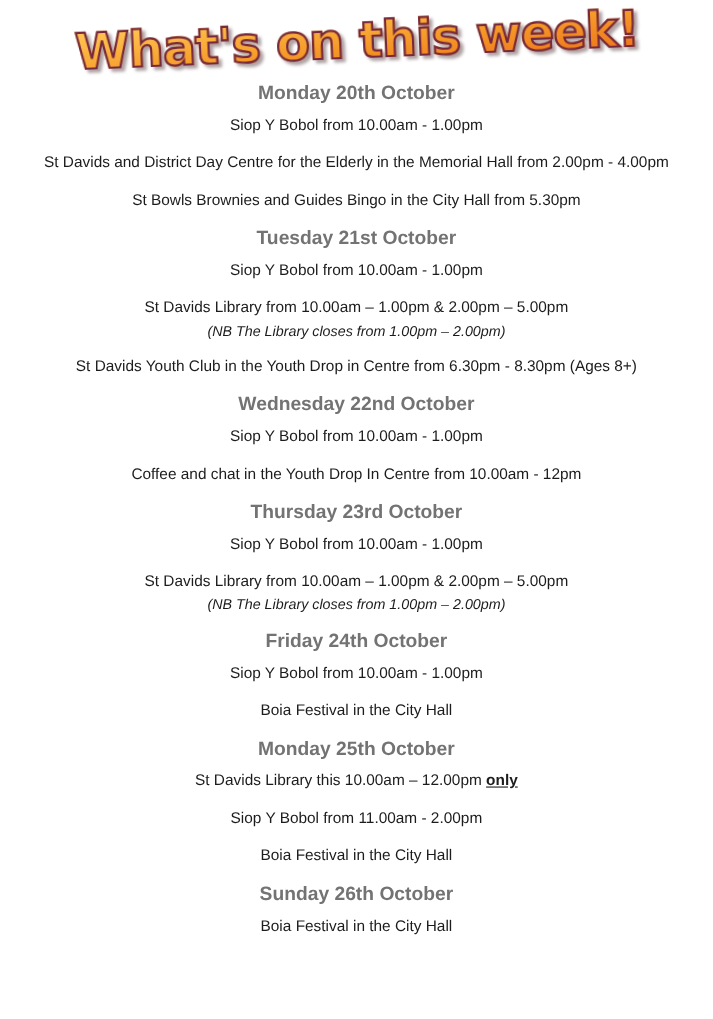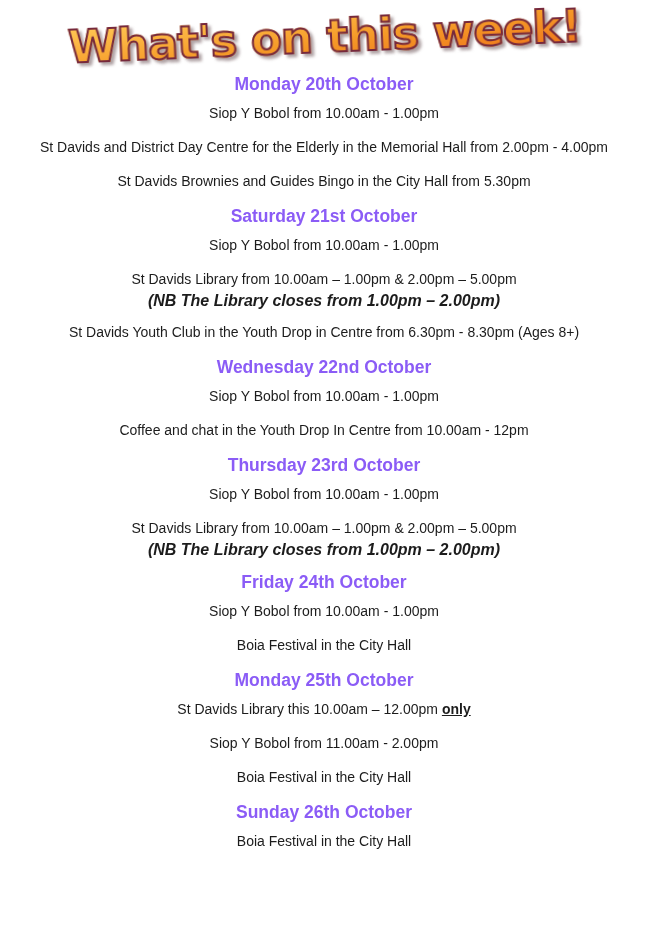--- a/index.html
+++ b/index.html
@@ -45,38 +45,38 @@
     color: transparent;
     -webkit-text-fill-color: transparent;
     -webkit-text-stroke: 2px var(--title-outline, #76293c);
     filter: drop-shadow(3px 3px 1.5px rgba(110, 85, 90, 0.55));
     transform: rotate(-2.4deg) translateY(1px);
   }
   .day { margin: 0; }
   .day-heading {
     font-size: 17.5px;
     font-weight: bold;
-    color: #8b5cf6;
+    color: #737373;
     margin: 8px 0 9px 0;
     line-height: 21px;
   }
   .event {
     font-size: 14px;
     line-height: 19px;
     margin: 0 0 15px 0;
   }
   .event-text { font-weight: normal; margin-top: 17px; }
   .event-emphasis {
     font-weight: bold;
     text-decoration: underline;
     text-align: center;
   }
   .event-note {
-    font-size: 16px;
-    font-weight: bold;
+    font-size: 13px;
+    font-weight: normal;
     font-style: italic;
     line-height: 15px;
     margin-top: 4px;
   }
 </style>
 </head>
 <body style="--title-grad-top: #ffc24f; --title-grad-mid: #f59a28; --title-grad-bottom: #ee751b; --title-outline: #76293c; --text-color: #1c1c1c;">
 
 <div class="page">
   <div class="title-wrap">
@@ -90,28 +90,28 @@
     <span class="event-text">Siop Y Bobol from 10.00am - 1.00pm</span>
     
   </div>
 
   <div class="event">
     <span class="event-text">St Davids and District Day Centre for the Elderly in the Memorial Hall from 2.00pm - 4.00pm</span>
     
   </div>
 
   <div class="event">
-    <span class="event-text">St Davids Brownies and Guides Bingo in the City Hall from 5.30pm</span>
-    
-  </div>
-</div>
-  </section>
-
-  <section class="day">
-    <h2 class="day-heading">Saturday 21st October</h2>
+    <span class="event-text">St Bowls Brownies and Guides Bingo in the City Hall from 5.30pm</span>
+    
+  </div>
+</div>
+  </section>
+
+  <section class="day">
+    <h2 class="day-heading">Tuesday 21st October</h2>
     <div class="events">
   <div class="event">
     <span class="event-text">Siop Y Bobol from 10.00am - 1.00pm</span>
     
   </div>
 
   <div class="event">
     <span class="event-text">St Davids Library from 10.00am – 1.00pm &amp; 2.00pm – 5.00pm</span>
     <div class="event-note">(NB The Library closes from 1.00pm – 2.00pm)</div>
   </div>

